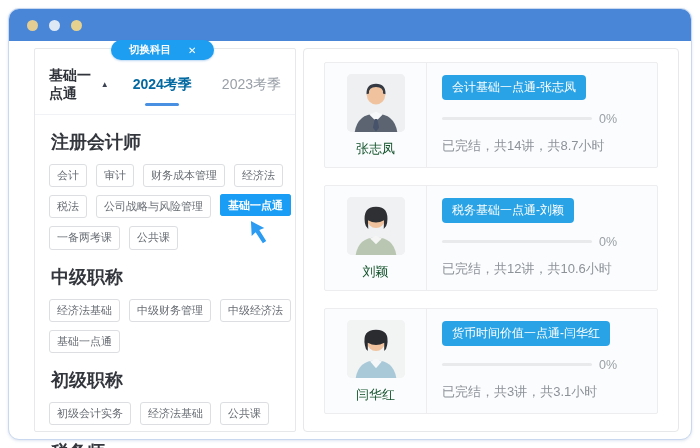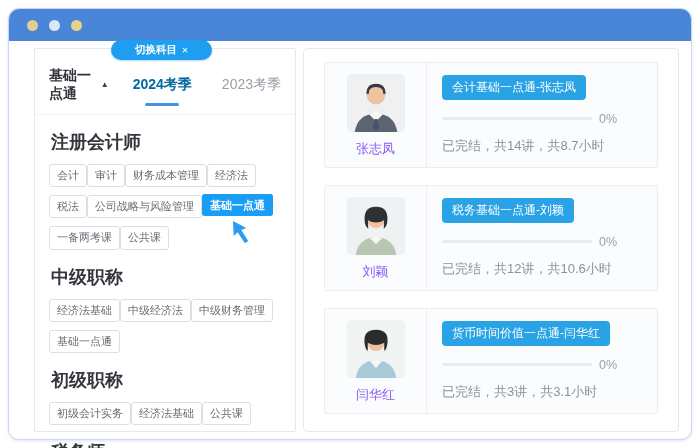--- a/index.html
+++ b/index.html
@@ -18,49 +18,49 @@
 
   
   .left-panel { position:absolute; left:25px; top:39px; width:262px; height:384px;
     background:#fff; border:1px solid #e7e8ea; border-radius:2px; }
   .panel-header { position:relative; padding:18px 14px 11px 14px;
     border-bottom:1px solid #f0f2f5; display:flex; align-items:center; }
   .selector { display:flex; align-items:center; gap:4px; cursor:pointer; }
   .selector-label { font-size:14px; font-weight:bold; color:#31343a; }
   .caret { font-size:8px; color:#3a4150; line-height:1; }
   .badge { position:absolute; left:76px; top:-9px; background:#1e9ef0; color:#fff;
-    font-size:10.5px; font-weight:bold; padding:3px 24px; border-radius:10px;
-    display:flex; align-items:center; gap:5px; white-space:nowrap; box-shadow:0 1px 2px rgba(30,120,220,.3);font-family:Liberation Mono, monospace; }
+    font-size:10.5px; font-weight:bold; padding:3px 18px; border-radius:10px;
+    display:flex; align-items:center; gap:17px; white-space:nowrap; box-shadow:0 1px 2px rgba(30,120,220,.3); }
   .badge .x { font-size:10px; font-weight:bold; cursor:pointer; }
   .tab { position:relative; font-size:14px; color:#9aa0a8; cursor:pointer; white-space:nowrap; }
   .tab.t1 { margin-left:24px; }
   .tab.t2 { margin-left:30px; }
   .tab.active { color:#0369a1; font-weight:bold; }
   .tab.active::after { content:""; position:absolute; left:50%; transform:translateX(-50%);
     bottom:-12px; width:34px; height:3px; background:#4a90e2; border-radius:2px; }
 
   .section { padding:0 14px; }
   .section-title { font-size:18px; font-weight:bold; color:#33363c; margin:15px 0 10px 2px; }
-  .tag-row { display:flex; margin-bottom:8px; }
+  .tag-row { display:flex; gap:9px; margin-bottom:8px; }
   .tag { font-size:11px; color:#676c73; border:1px solid #dcdee1; border-radius:3px;
     padding:4px 7px; background:#fff; white-space:nowrap; cursor:pointer; line-height:1.2; }
   .tag-wrap { position:relative; }
   .tag.active { background:#1a9ef5; border-color:#1a9ef5; color:#fff; font-weight:bold; }
   .cursor-arrow { position:absolute; left:26px; top:24px; }
 
   
   .right-panel { position:absolute; left:294px; top:39px; width:376px; height:384px;
     background:#fff; border:1px solid #e7e8ea; border-radius:4px; padding:13px 20px; }
   .course-row { display:flex; height:106px; margin-bottom:17px; background:#fbfcfd;
     border:1px solid #ededf0; border-radius:2px; cursor:pointer; }
   .photo-cell { width:102px; border-right:1px solid #ededf0; display:flex;
     flex-direction:column; align-items:center; padding-top:11px; flex:none; }
   .photo { width:58px; height:58px; border-radius:5px; overflow:hidden; background:#eef0f2; }
   .photo svg { display:block; }
-  .instructor-name { font-size:13px; color:#8b5cf6; margin-top:8px; }
+  .instructor-name { font-size:13px; color:#14532d; margin-top:8px; }
   .course-cell { flex:1; padding:12px 16px 12px 15px; display:flex; flex-direction:column;
     justify-content:space-between; min-width:0; }
   .course-pill { align-self:flex-start; background:#29a3e6; color:#fff; font-size:12px;
     padding:4px 10px; border-radius:4px; white-space:nowrap; }
   .progress-line { display:flex; align-items:center; }
   .progress-track { width:150px; height:3px; background:#e9eaec; border-radius:2px; position:relative; }
   .progress-fill { position:absolute; left:0; top:0; height:100%; width:0%; background:#29a3e6; border-radius:2px; }
   .progress-pct { margin-left:7px; font-size:12.5px; color:#9aa0a6; }
   .course-meta { font-size:13px; color:#8d9299; white-space:nowrap; }
 </style>
@@ -113,22 +113,22 @@
         <div class="tag-row">
           <span class="tag">一备两考课</span>
           <span class="tag">公共课</span>
         </div>
       </div>
 
       <div class="section">
         <div class="section-title">中级职称</div>
         <div class="tag-row">
           <span class="tag">经济法基础</span>
+          <span class="tag">中级财务管理</span>
           <span class="tag">中级经济法</span>
-          <span class="tag">中级财务管理</span>
         </div>
         <div class="tag-row">
           <span class="tag">基础一点通</span>
         </div>
       </div>
 
       <div class="section">
         <div class="section-title">初级职称</div>
         <div class="tag-row">
           <span class="tag">初级会计实务</span>

